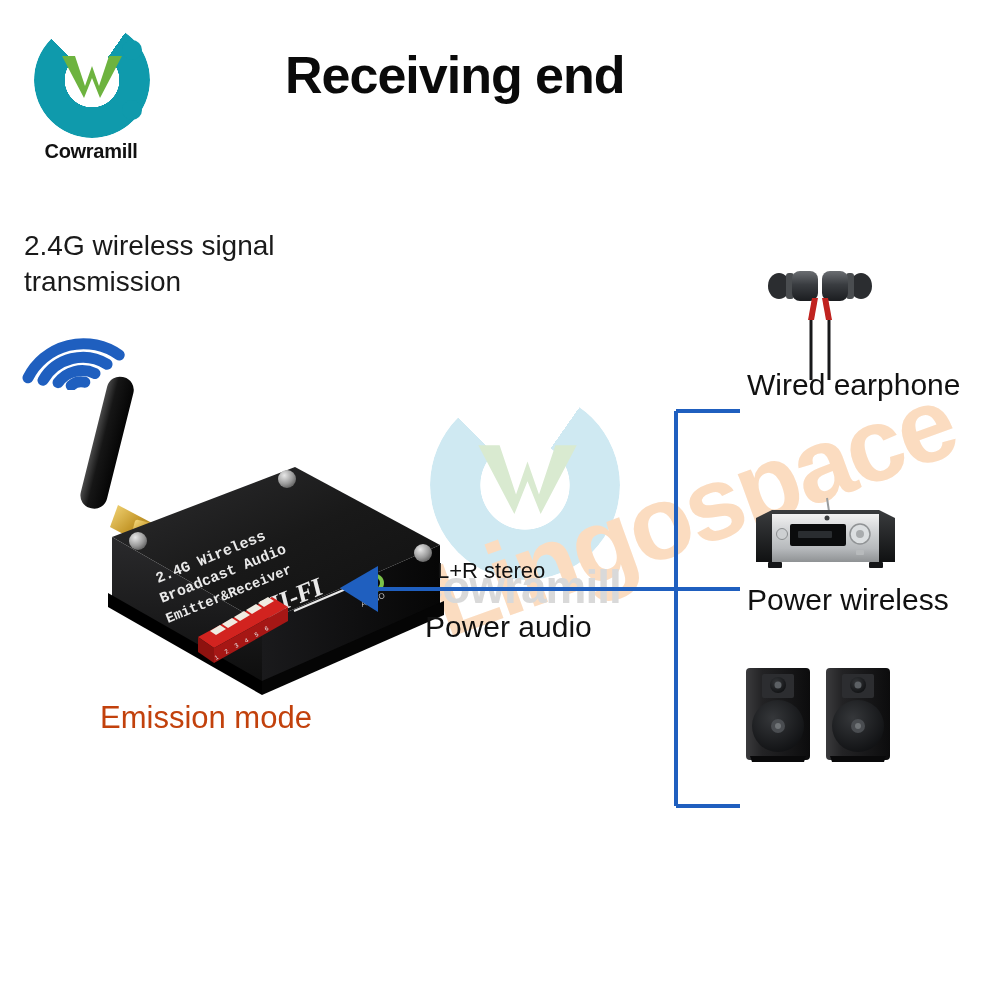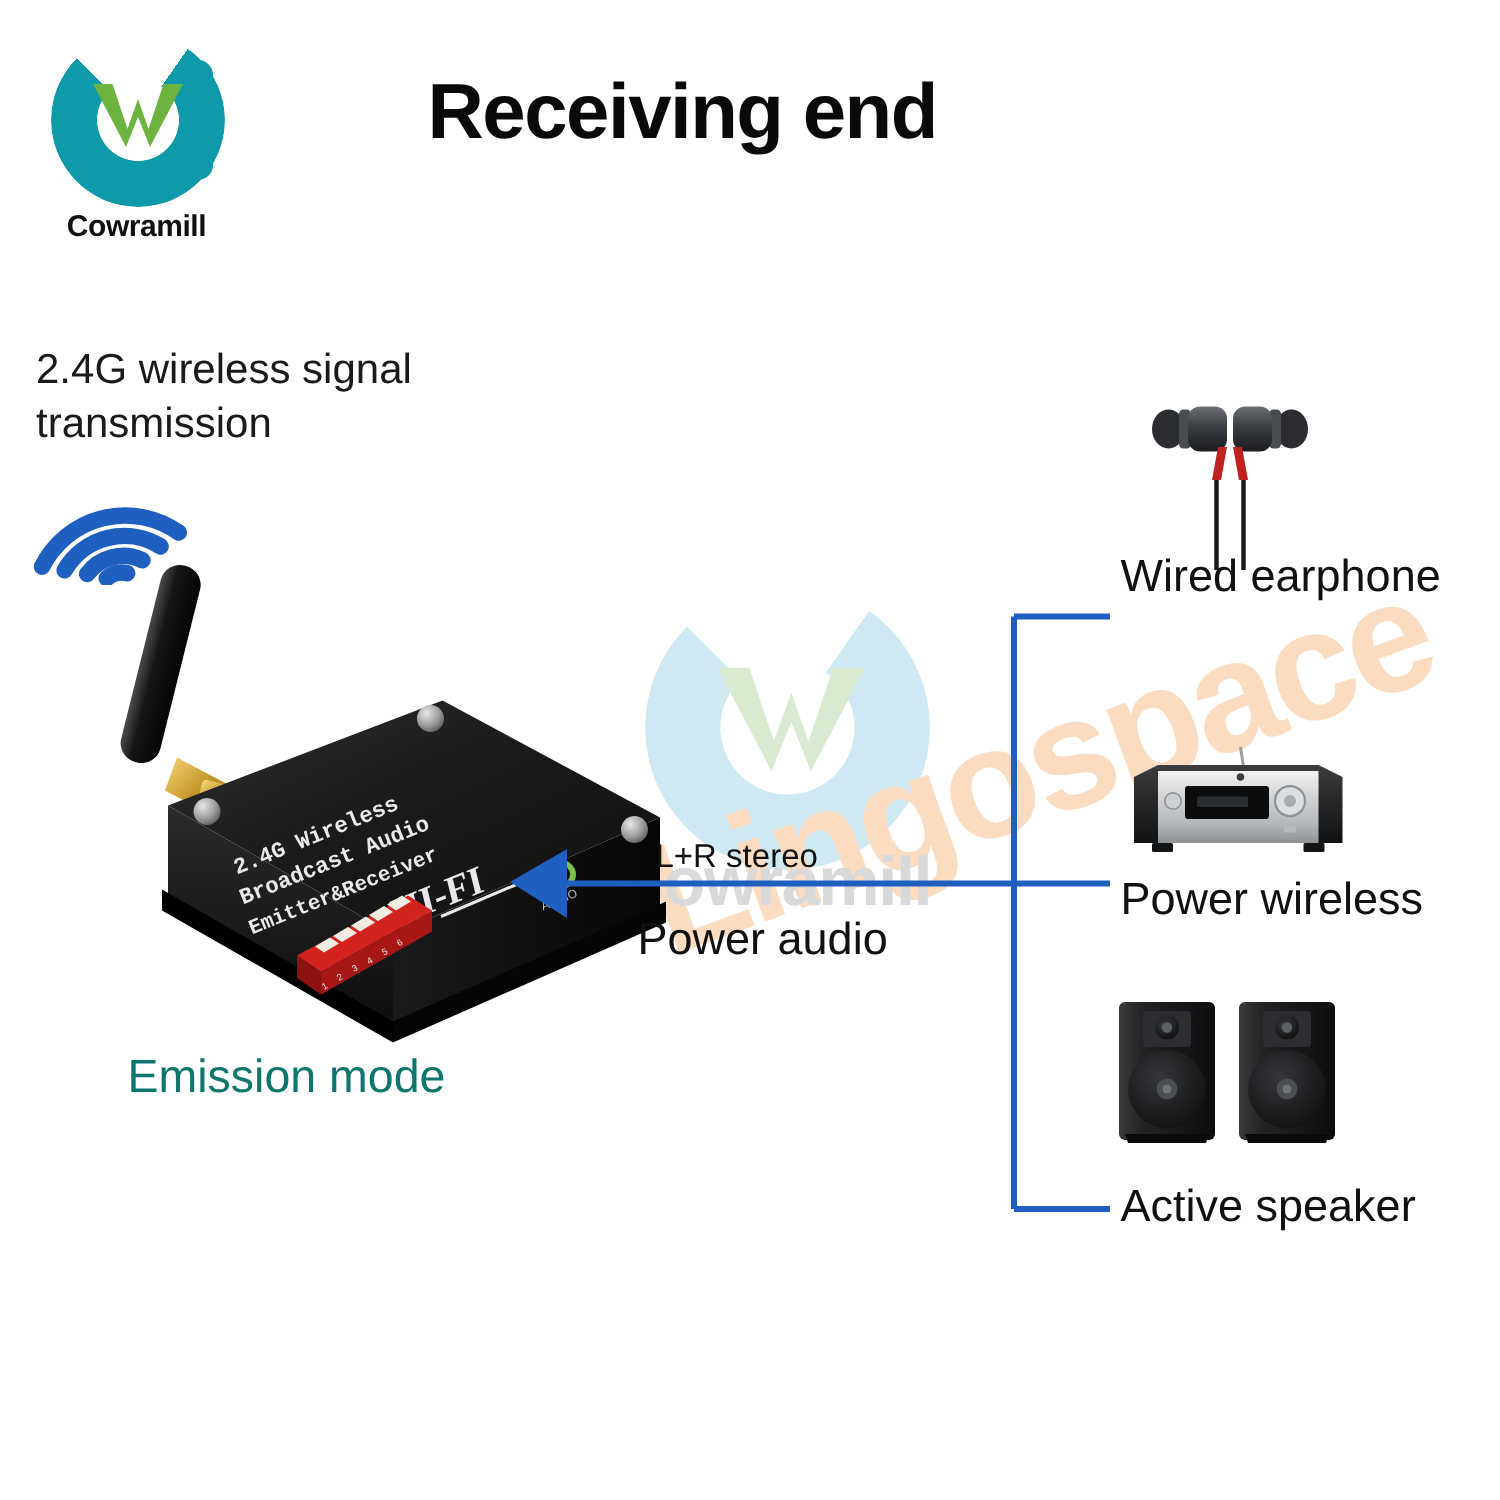--- a/index.html
+++ b/index.html
@@ -70,22 +70,22 @@
   
   #wifi-label{
     position:absolute;left:24px;top:228px;width:320px;
     font-size:28px;color:#1a1a1a;line-height:1.3;
   }
   #wifi-icon{position:absolute;left:22px;top:310px;width:110px;height:80px;}
 
   
   #device{position:absolute;left:40px;top:355px;width:420px;height:360px;}
   #emission-mode{
-    position:absolute;left:85px;top:700px;
-    font-size:31px;color:#0f766e;white-space:nowrap;
+    position:absolute;left:100px;top:700px;
+    font-size:31px;color:#c2410c;white-space:nowrap;
   }
 
   
   #lr-stereo{
     position:absolute;left:437px;top:558px;
     font-size:22px;color:#111;white-space:nowrap;
   }
   #analog-audio{
     position:absolute;left:425px;top:610px;
     font-size:30px;color:#111;white-space:nowrap;
@@ -329,15 +329,14 @@
       <rect x="84" y="6" width="64" height="92" rx="4" fill="url(#spkBody)"></rect>
       <rect x="100" y="12" width="32" height="24" rx="2" fill="#2c2d30"></rect>
       <circle cx="116" cy="23" r="8" fill="url(#cone)"></circle>
       <circle cx="116" cy="23" r="3.5" fill="#5c6064"></circle>
       <circle cx="116" cy="64" r="26" fill="url(#cone)"></circle>
       <circle cx="116" cy="64" r="7" fill="#4a4d51"></circle>
       <circle cx="116" cy="64" r="3" fill="#717578"></circle>
       <path d="M88 94 L144 94 L142 100 L90 100 Z" fill="#09090a"></path>
     </g>
   </svg>
-  <div class="right-label" id="lbl-speaker">Active speaker</div>
 
 </div>
 
 </body></html>

